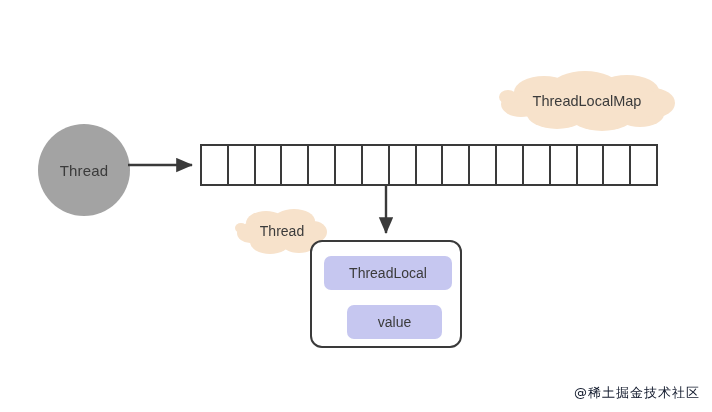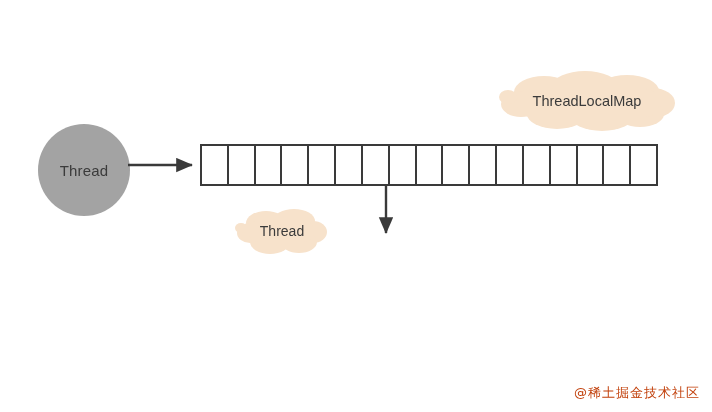--- a/index.html
+++ b/index.html
@@ -149,21 +149,21 @@
     width: 95px;
     height: 34px;
   }
 
   
   .watermark {
     position: absolute;
     right: 12px;
     bottom: 10px;
     font-size: 13px;
-    color: #c2410c;
+    color: #0f172a;
     letter-spacing: 1px;
     user-select: none;
     font-family: "DejaVu Sans", sans-serif;
   }
 </style>
 </head>
 <body>
 
 <div id="canvas">
 
@@ -236,16 +236,24 @@
         <ellipse cx="14" cy="28" rx="13" ry="10"></ellipse>
         <ellipse cx="5" cy="23" rx="6" ry="5"></ellipse>
         <ellipse cx="34" cy="37" rx="20" ry="12"></ellipse>
         <ellipse cx="63" cy="37" rx="18" ry="11"></ellipse>
         <rect x="12" y="15" width="66" height="22" rx="11"></rect>
       </g>
     </svg>
     <span class="cloud-label">Thread</span>
   </div>
 
+  <div class="entry-box">
+    <div class="entry-field" id="field-threadlocal">
+      <span class="field-label">ThreadLocal</span>
+    </div>
+    <div class="entry-field" id="field-value">
+      <span class="field-label">value</span>
+    </div>
+  </div>
 
   <div class="watermark">@稀土掘金技术社区</div>
 
 </div>
 
 </body></html>

